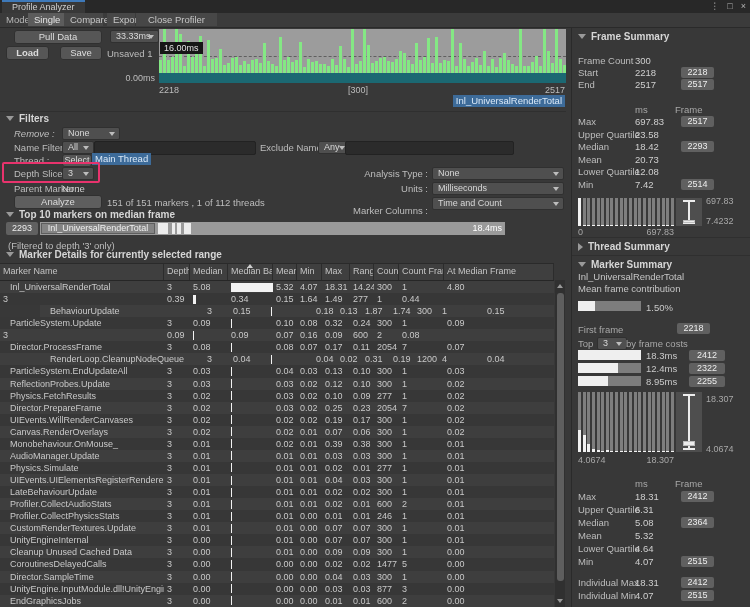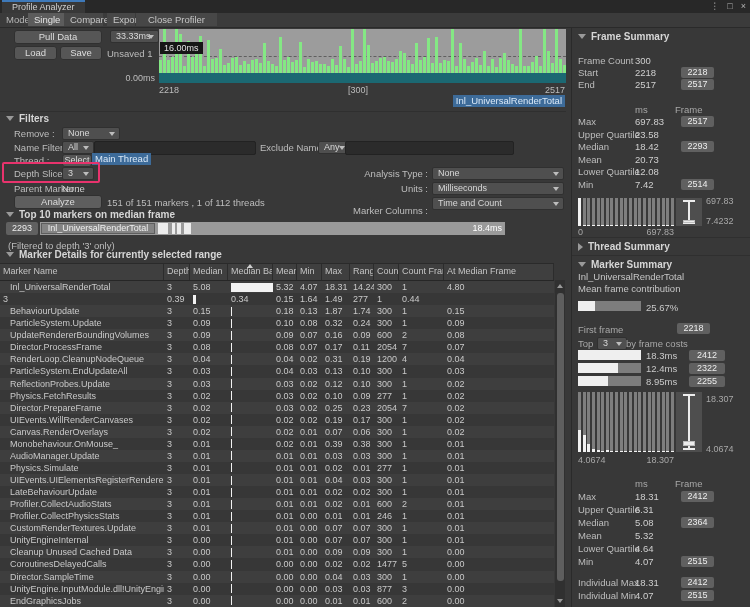--- a/index.html
+++ b/index.html
@@ -114,21 +114,21 @@
   <div class="abs toolbar">
     <span class="tlabel">Mode:</span>
     <div class="tbtn active" style="left:28px;width:24px;">Single</div>
     <div class="tbtn" style="left:64px;width:27px;">Compare</div>
     <div class="tbtn" style="left:107px;width:16px;">Export</div>
     <div class="tbtn" style="left:136px;width:69px;">Close Profiler Window</div>
   </div>
 
   <div class="abs btn" style="left:14px;top:30px;width:86px;height:12px;line-height:12px;">Pull Data</div>
   <div class="dd" style="left:110px;top:30px;width:29px;">33.33ms</div>
-  <div class="abs btn" style="left:14px;top:46px;width:41px;height:12px;line-height:12px;">Load</div>
+  <div class="abs btn" style="left:6px;top:46px;width:41px;height:12px;line-height:12px;font-weight:bold;">Load</div>
   <div class="abs btn" style="left:60px;top:46px;width:40px;height:12px;line-height:12px;">Save</div>
   <span class="abs lab" style="left:107px;top:48px;">Unsaved 1</span>
   <span class="abs lab" style="left:110px;top:73px;width:45px;text-align:right;font-size:9px;">0.00ms</span>
 
   <div class="abs" id="chart">
     <div id="tl-dash"></div>
     <div id="tl-bars">
         <div class="tlbar" style="height: 12.6px; background: rgb(132, 232, 132);"></div>
         <div class="tlbar" style="height: 44px; background: rgb(132, 232, 132);"></div>
         <div class="tlbar" style="height: 13.4px; background: rgb(132, 232, 132);"></div>
@@ -238,21 +238,21 @@
   <span class="abs lab" style="left:159px;top:85px;font-size:9px;">2218</span>
   <span class="abs lab" style="left:348px;top:85px;font-size:9px;">[300]</span>
   <span class="abs lab" style="left:521px;top:85px;width:44px;text-align:right;font-size:9px;">2517</span>
   <div class="abs bluechip" style="right:185px;top:95px;">Inl_UniversalRenderTotal</div>
 
   <div class="abs sep" style="top:111px;"></div>
   <div class="abs sechead" style="left:6px;top:113px;">
     <span class="tri-d"></span>
     <span>Filters</span>
   </div>
-  <span class="abs lab" style="left:14px;top:128px;">Remove :</span>
+  <span class="abs lab" style="left:14px;top:128px;font-style:italic;">Remove :</span>
   <div class="dd" style="left:62px;top:127px;width:38px;">None</div>
   <span class="abs lab" style="left:14px;top:142px;">Name Filter :</span>
   <div class="dd" style="left:62px;top:141px;width:12px;">All</div>
   <input class="abs field" style="left: 94px; top: 141px; width: 156px;" value="">
   <span class="abs lab" style="left:260px;top:142px;">Exclude Names :</span>
   <div class="dd" style="left:318px;top:141px;width:12px;">Any</div>
   <input class="abs field" style="left: 345px; top: 141px; width: 163px;" value="">
   <span class="abs lab" style="left:14px;top:155px;">Thread :</span>
   <div class="abs btn" style="left:62px;top:154px;width:28px;height:11px;line-height:11px;font-size:9px;">Select</div>
   <div class="abs bluechip" style="left:92px;top:153px;">Main Thread</div>
@@ -326,21 +326,21 @@
             <div class="mbar" style="width: 3.22441px;"></div>
           </div>
           <div class="mc">0.34</div>
           <div class="mc">0.15</div>
           <div class="mc">1.64</div>
           <div class="mc">1.49</div>
           <div class="mc">277</div>
           <div class="mc">1</div>
           <div class="mc">0.44</div>
         </div>
-        <div class="mrow" style="grid-template-columns: 164px 26px 38px 45px 24px 25px 28px 24px 25px 45px 110px;">
+        <div class="mrow" style="grid-template-columns: 164px 26px 38px 45px 24px 25px 28px 24px 25px 45px 110px; margin-left: 40px;">
           <div class="mc name">BehaviourUpdate</div>
           <div class="mc">3</div>
           <div class="mc">0.15</div>
           <div class="mc">
             <div class="mbar" style="width: 1.24016px;"></div>
           </div>
           <div class="mc">0.18</div>
           <div class="mc">0.13</div>
           <div class="mc">1.87</div>
           <div class="mc">1.74</div>
@@ -357,21 +357,20 @@
           </div>
           <div class="mc">0.10</div>
           <div class="mc">0.08</div>
           <div class="mc">0.32</div>
           <div class="mc">0.24</div>
           <div class="mc">300</div>
           <div class="mc">1</div>
           <div class="mc">0.09</div>
         </div>
         <div class="mrow" style="grid-template-columns: 164px 26px 38px 45px 24px 25px 28px 24px 25px 45px 110px;">
-          <div class="mc name">UpdateRendererBoundingVolumes</div>
           <div class="mc">3</div>
           <div class="mc">0.09</div>
           <div class="mc">
             <div class="mbar" style="width: 1px;"></div>
           </div>
           <div class="mc">0.09</div>
           <div class="mc">0.07</div>
           <div class="mc">0.16</div>
           <div class="mc">0.09</div>
           <div class="mc">600</div>
@@ -386,21 +385,21 @@
             <div class="mbar" style="width: 1px;"></div>
           </div>
           <div class="mc">0.08</div>
           <div class="mc">0.07</div>
           <div class="mc">0.17</div>
           <div class="mc">0.11</div>
           <div class="mc">2054</div>
           <div class="mc">7</div>
           <div class="mc">0.07</div>
         </div>
-        <div class="mrow" style="grid-template-columns: 164px 26px 38px 45px 24px 25px 28px 24px 25px 45px 110px;">
+        <div class="mrow" style="grid-template-columns: 164px 26px 38px 45px 24px 25px 28px 24px 25px 45px 110px; padding-left: 40px;">
           <div class="mc name">RenderLoop.CleanupNodeQueue</div>
           <div class="mc">3</div>
           <div class="mc">0.04</div>
           <div class="mc">
             <div class="mbar" style="width: 1px;"></div>
           </div>
           <div class="mc">0.04</div>
           <div class="mc">0.02</div>
           <div class="mc">0.31</div>
           <div class="mc">0.19</div>
@@ -853,21 +852,21 @@
     <div class="rsep" style="top:227px;"></div>
     <div class="sechead" style="position:absolute;left:6px;top:231px;">
       <span class="tri-d"></span>
       <span>Marker Summary</span>
     </div>
     <span class="colhead" style="left:6px;top:243px;color:#c6c6c6;">Inl_UniversalRenderTotal</span>
     <span class="colhead" style="left:6px;top:255px;color:#c6c6c6;">Mean frame contribution</span>
     <div class="minibar" style="left:6px;top:273px;">
       <div class="minifill" id="contrib-fill" style="width: 27%;"></div>
     </div>
-    <span class="colhead" style="left:74px;top:274px;color:#c9c9c9;">25.67%</span>
+    <span class="colhead" style="left:74px;top:274px;color:#c9c9c9;">1.50%</span>
     <span class="colhead" style="left:6px;top:296px;">First frame</span>
     <div class="fbtn" style="left:105px;top:295px;width:33px;">2218</div>
     <span class="colhead" style="left:6px;top:310px;">Top</span>
     <div class="dd" style="left:25px;top:309px;width:10px;">3</div>
     <span class="colhead" style="left:54px;top:310px;">by frame costs</span>
     <div style="position:absolute;left:6px;top:322px;right:4px;" id="ms-costs">
         <div class="crow">
           <div class="minibar">
             <div class="minifill" style="width: 100%;"></div>
           </div>

